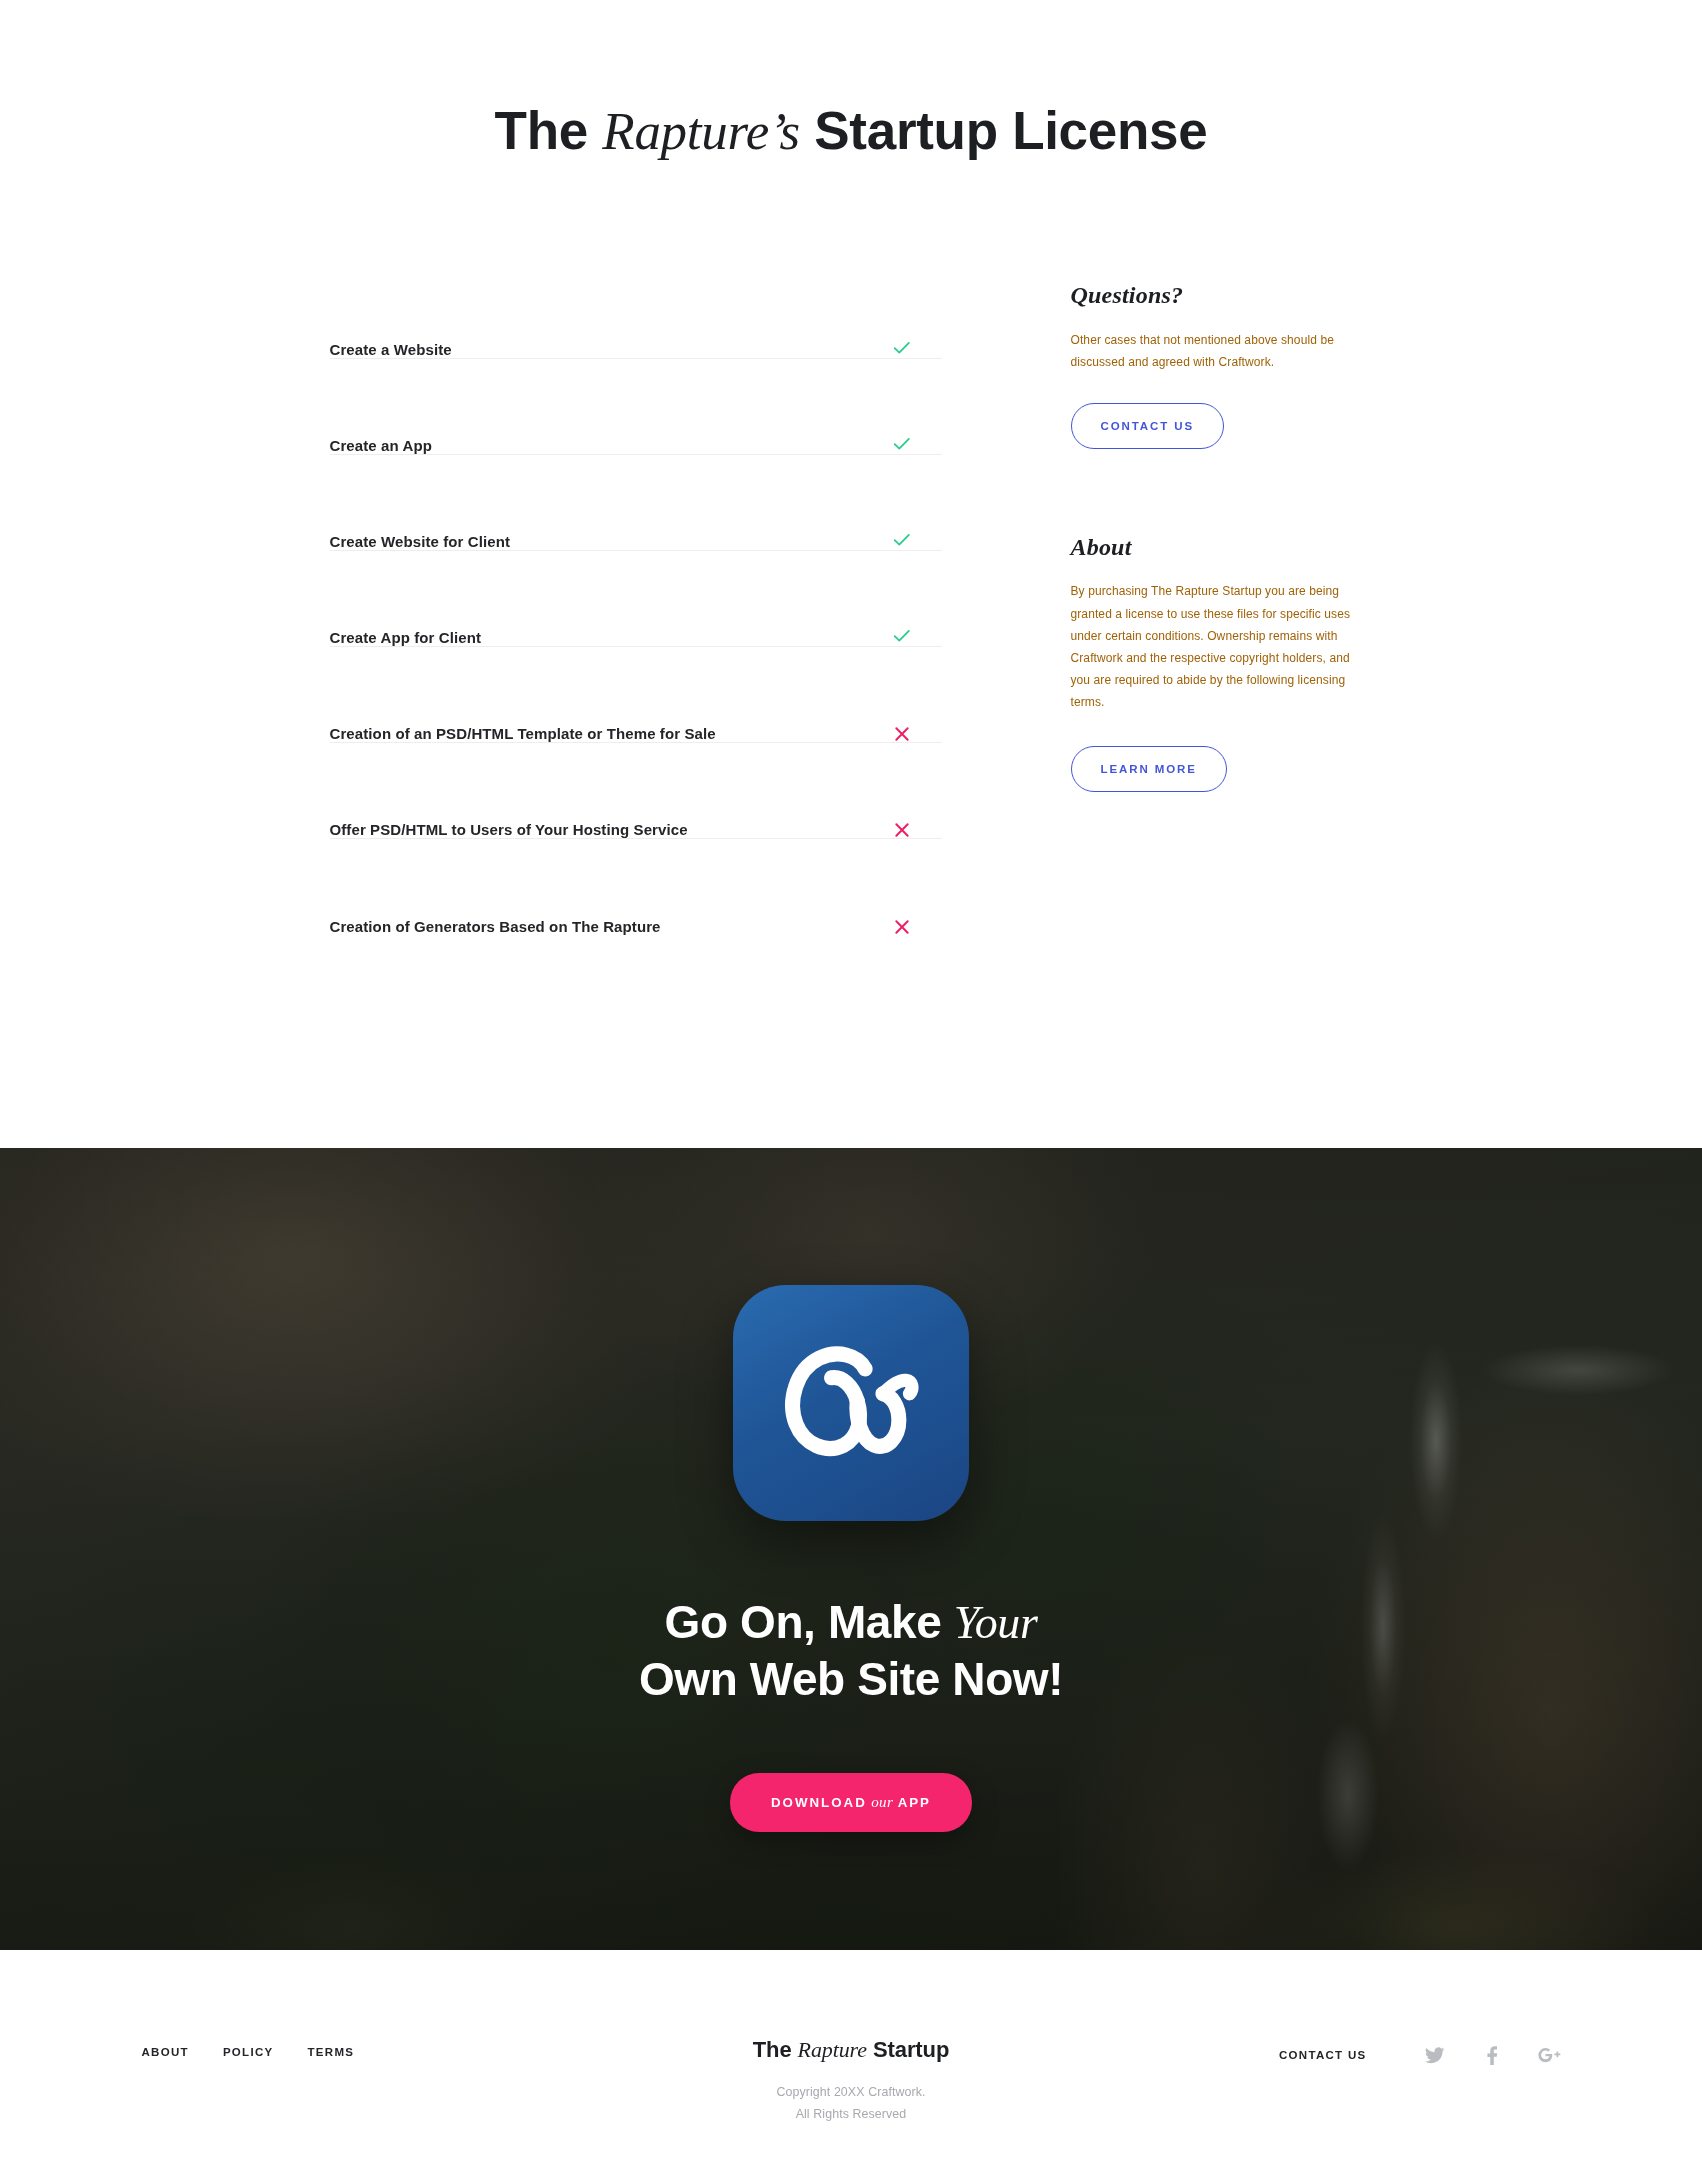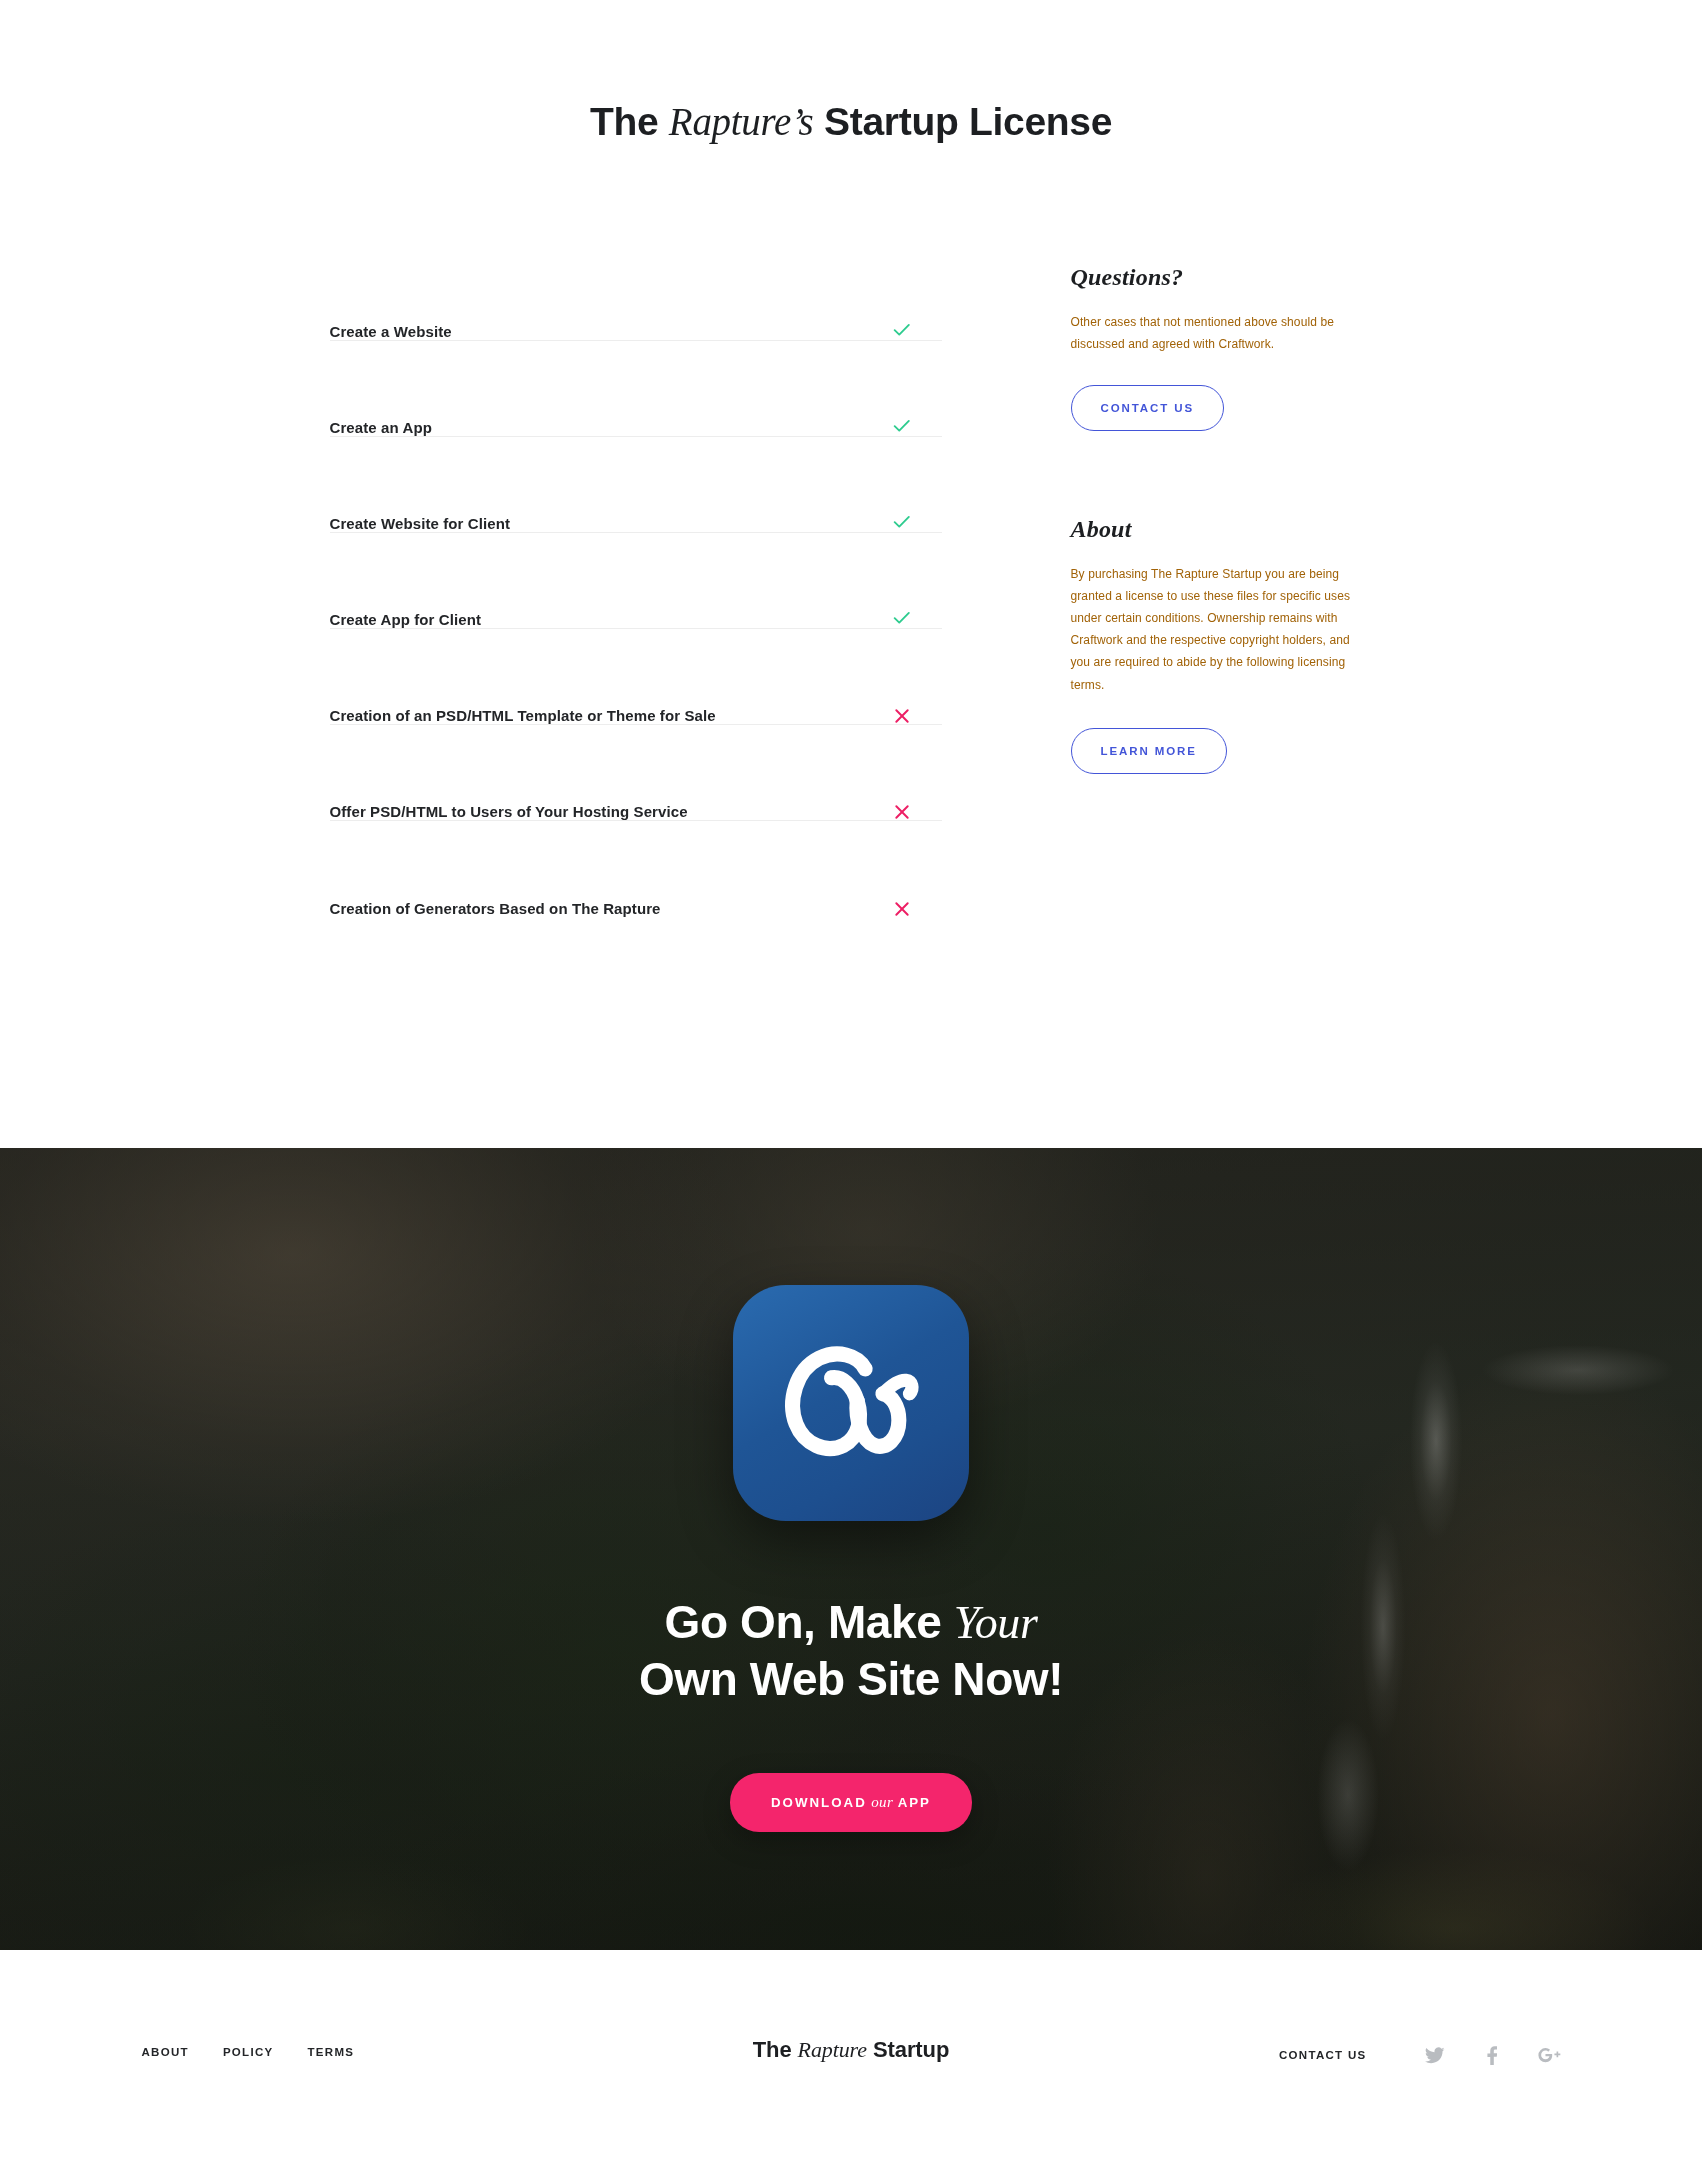--- a/index.html
+++ b/index.html
@@ -20,21 +20,21 @@
   
   .license-section {
     background: #ffffff;
     padding: 99px 0 0 0;
     height: 1107px;
   }
 
   .section-title {
     text-align: center;
     font-family: "Liberation Sans", sans-serif;
-    font-size: 39px;
+    font-size: 53px;
     font-weight: 700;
     color: #1d1f22;
     letter-spacing: -0.3px;
     line-height: 1.2;
     margin-bottom: 99px;
   }
   .section-title .ital {
     font-family: "Liberation Serif", serif;
     font-style: italic;
     font-weight: 400;
@@ -462,20 +462,24 @@
       <nav class="footer-nav">
         <a>About</a>
         <a>Policy</a>
         <a>Terms</a>
       </nav>
 
       <div class="footer-center">
         <div class="footer-brand">
           <span>The </span><span class="ital">Rapture</span><span> Startup</span>
         </div>
+        <div class="footer-copy">
+          <div>Copyright 20XX Craftwork.</div>
+          <div>All Rights Reserved</div>
+        </div>
       </div>
 
       <div class="footer-right">
         <a class="footer-contact">Contact Us</a>
 
         <span class="social">
           <svg width="19.5" height="17" viewBox="0 0 24 20" fill="#b9bcc0">
               <path d="M24 2.4a9.6 9.6 0 0 1-2.83.78A4.94 4.94 0 0 0 23.34.38a9.86 9.86 0 0 1-3.13 1.2A4.92 4.92 0 0 0 11.8 6.03 13.97 13.97 0 0 1 1.67.9a4.92 4.92 0 0 0 1.52 6.57A4.9 4.9 0 0 1 .96 6.85v.06a4.93 4.93 0 0 0 3.95 4.83 4.96 4.96 0 0 1-2.22.08 4.93 4.93 0 0 0 4.6 3.42A9.88 9.88 0 0 1 0 17.29 13.94 13.94 0 0 0 7.55 19.5c9.06 0 14.01-7.5 14.01-14v-.64A10 10 0 0 0 24 2.4z"></path>
             </svg>
         </span>

